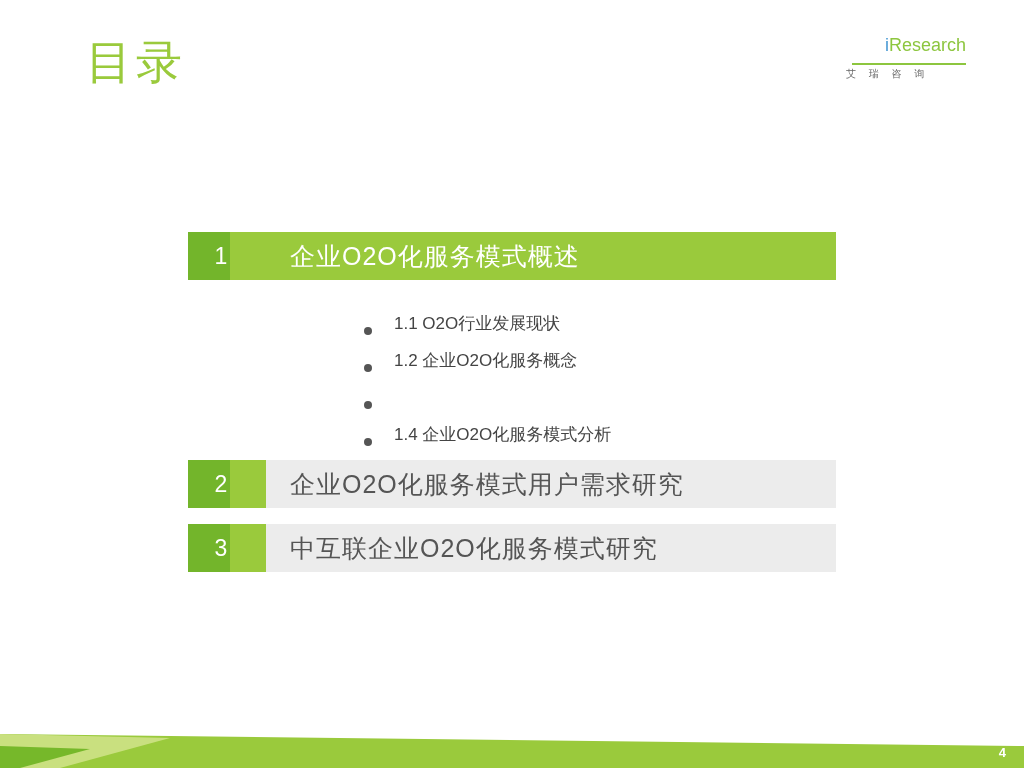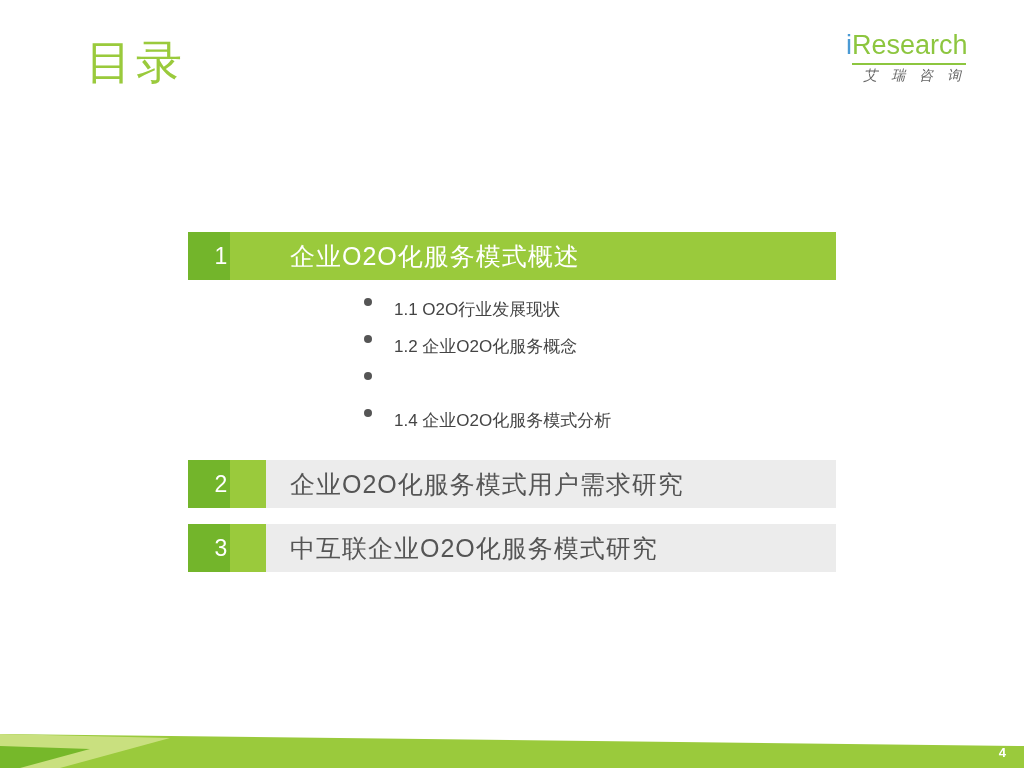--- a/index.html
+++ b/index.html
@@ -35,43 +35,42 @@
 
   
   .logo {
     position: absolute;
     right: 58px;
     top: 30px;
     width: 120px;
     text-align: center;
   }
   .logo-main {
-    font-size: 27px;
+    font-size: 18px;
     line-height: 30px;
     color: #8DC63F;
     letter-spacing: 0px;
     white-space: nowrap;
     text-align: right;
   }
   .logo-main .i {
     color: #4a9ad4;
     font-style: normal;
   }
   .logo-bar {
     height: 2px;
     background: #8DC63F;
     margin: 3px 0 2px 6px;
   }
   .logo-sub {
-    font-size: 14px;
+    font-size: 10px;
     color: #666666;
     letter-spacing: 5px;
     white-space: nowrap;
-    text-align: right;
-    font-style: italic;
+    text-align: left;
   }
 
   
   .toc {
     position: absolute;
     left: 188px;
     top: 232px;
     width: 648px;
   }
   .toc-row {
@@ -125,21 +124,21 @@
   }
 
   
   .sub-list {
     margin: 18px 0 14px 0;
     padding: 0;
     list-style: none;
   }
   .sub-item {
     display: flex;
-    align-items: flex-start;
+    align-items: flex-end;
     height: 37px;
     padding-left: 176px;
     font-size: 17px;
     color: #444444;
   }
   .bullet {
     width: 8px;
     height: 8px;
     border-radius: 50%;
     background: #555555;

